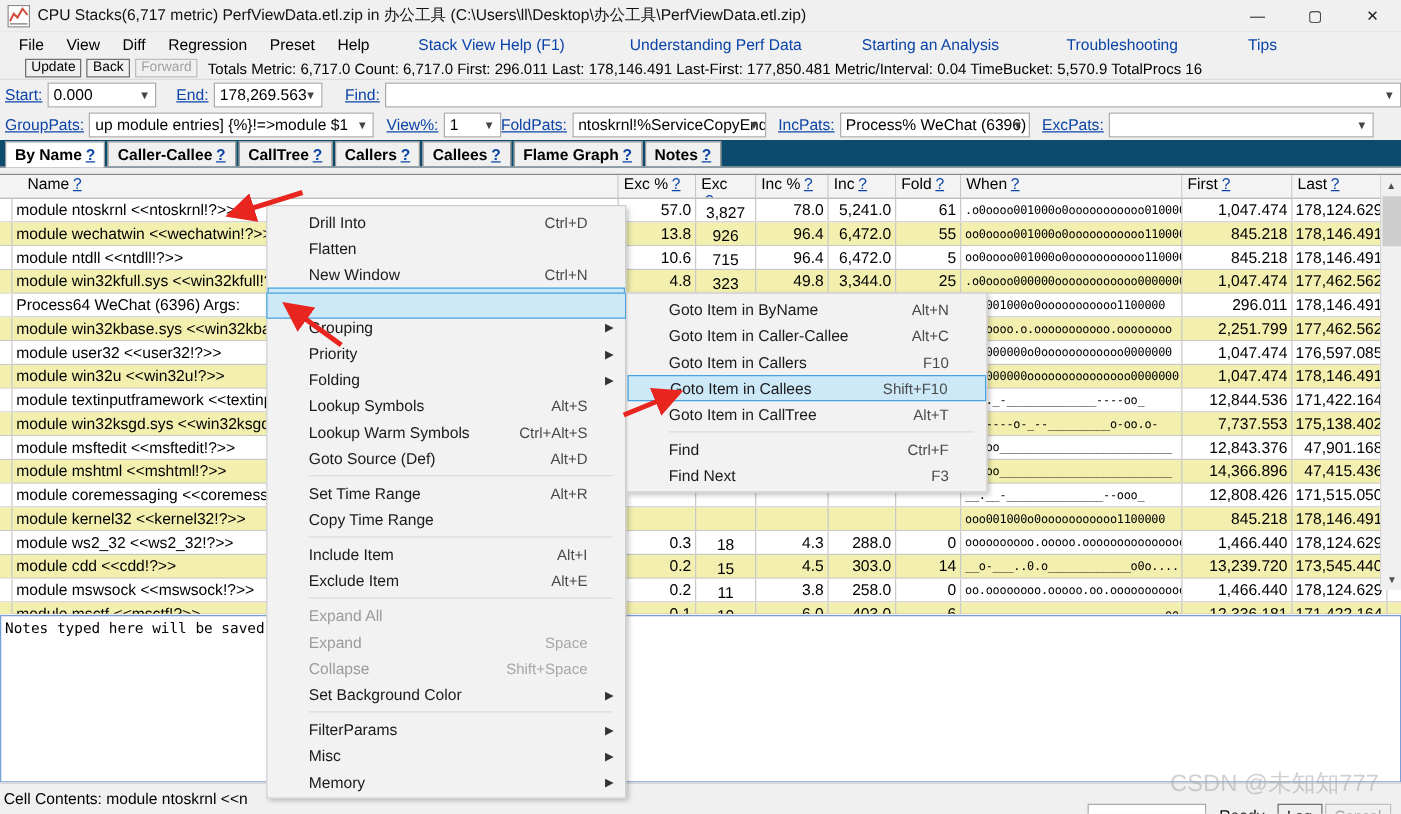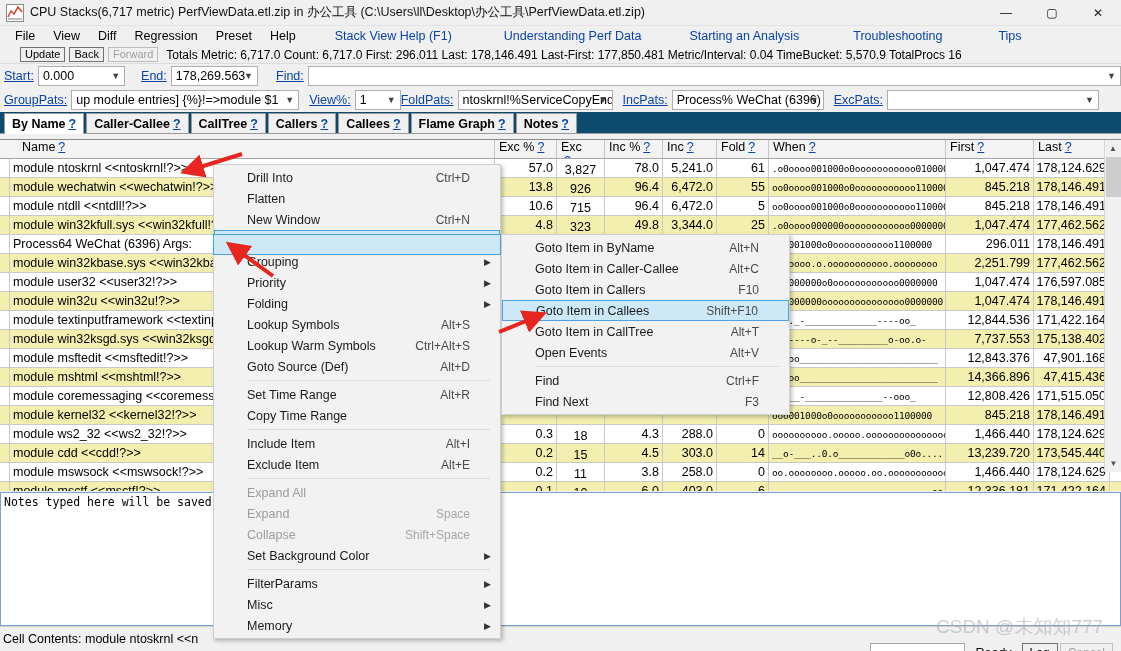--- a/index.html
+++ b/index.html
@@ -618,24 +618,20 @@
       <span>Goto Item in Callers</span>
       <span class="sc">F10</span>
     </div>
     <div class="mi sel">
       <span>Goto Item in Callees</span>
       <span class="sc">Shift+F10</span>
     </div>
     <div class="mi">
       <span>Goto Item in CallTree</span>
       <span class="sc">Alt+T</span>
-    </div>
-    <div class="mi">
-      <span>Open Events</span>
-      <span class="sc">Alt+V</span>
     </div>
     <div class="sep"></div>
     <div class="mi">
       <span>Find</span>
       <span class="sc">Ctrl+F</span>
     </div>
     <div class="mi">
       <span>Find Next</span>
       <span class="sc">F3</span>
     </div>

